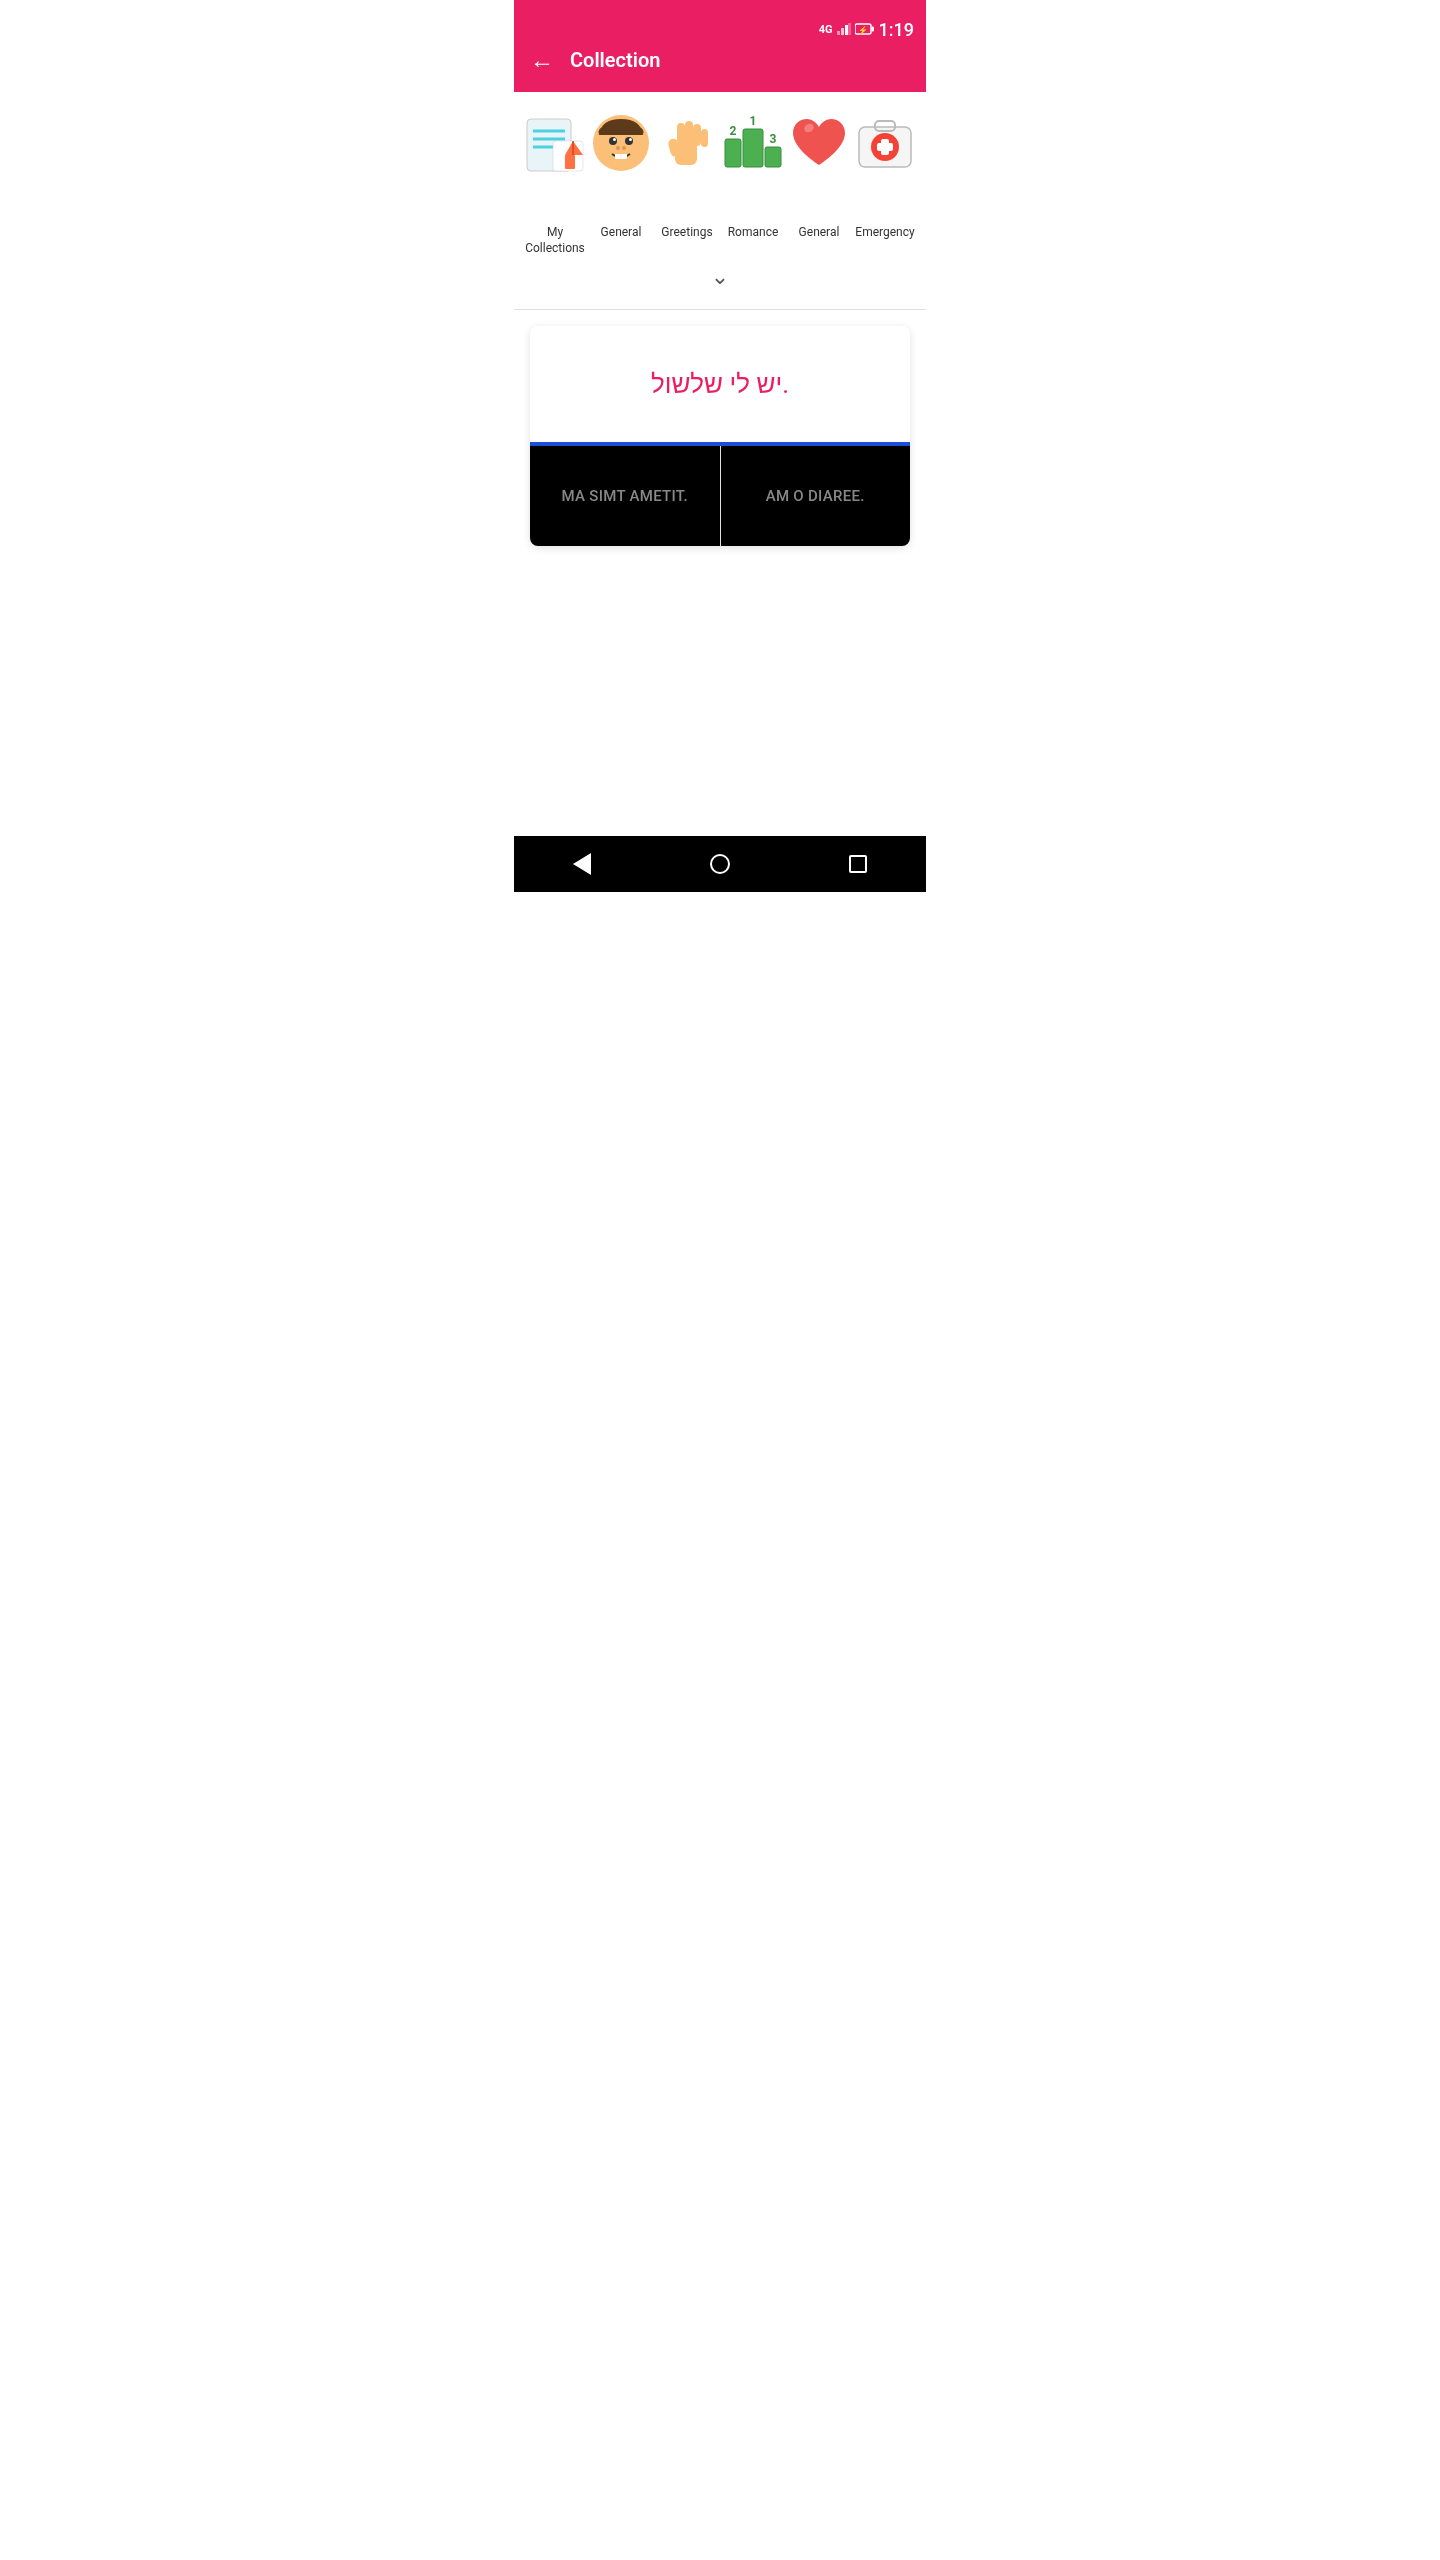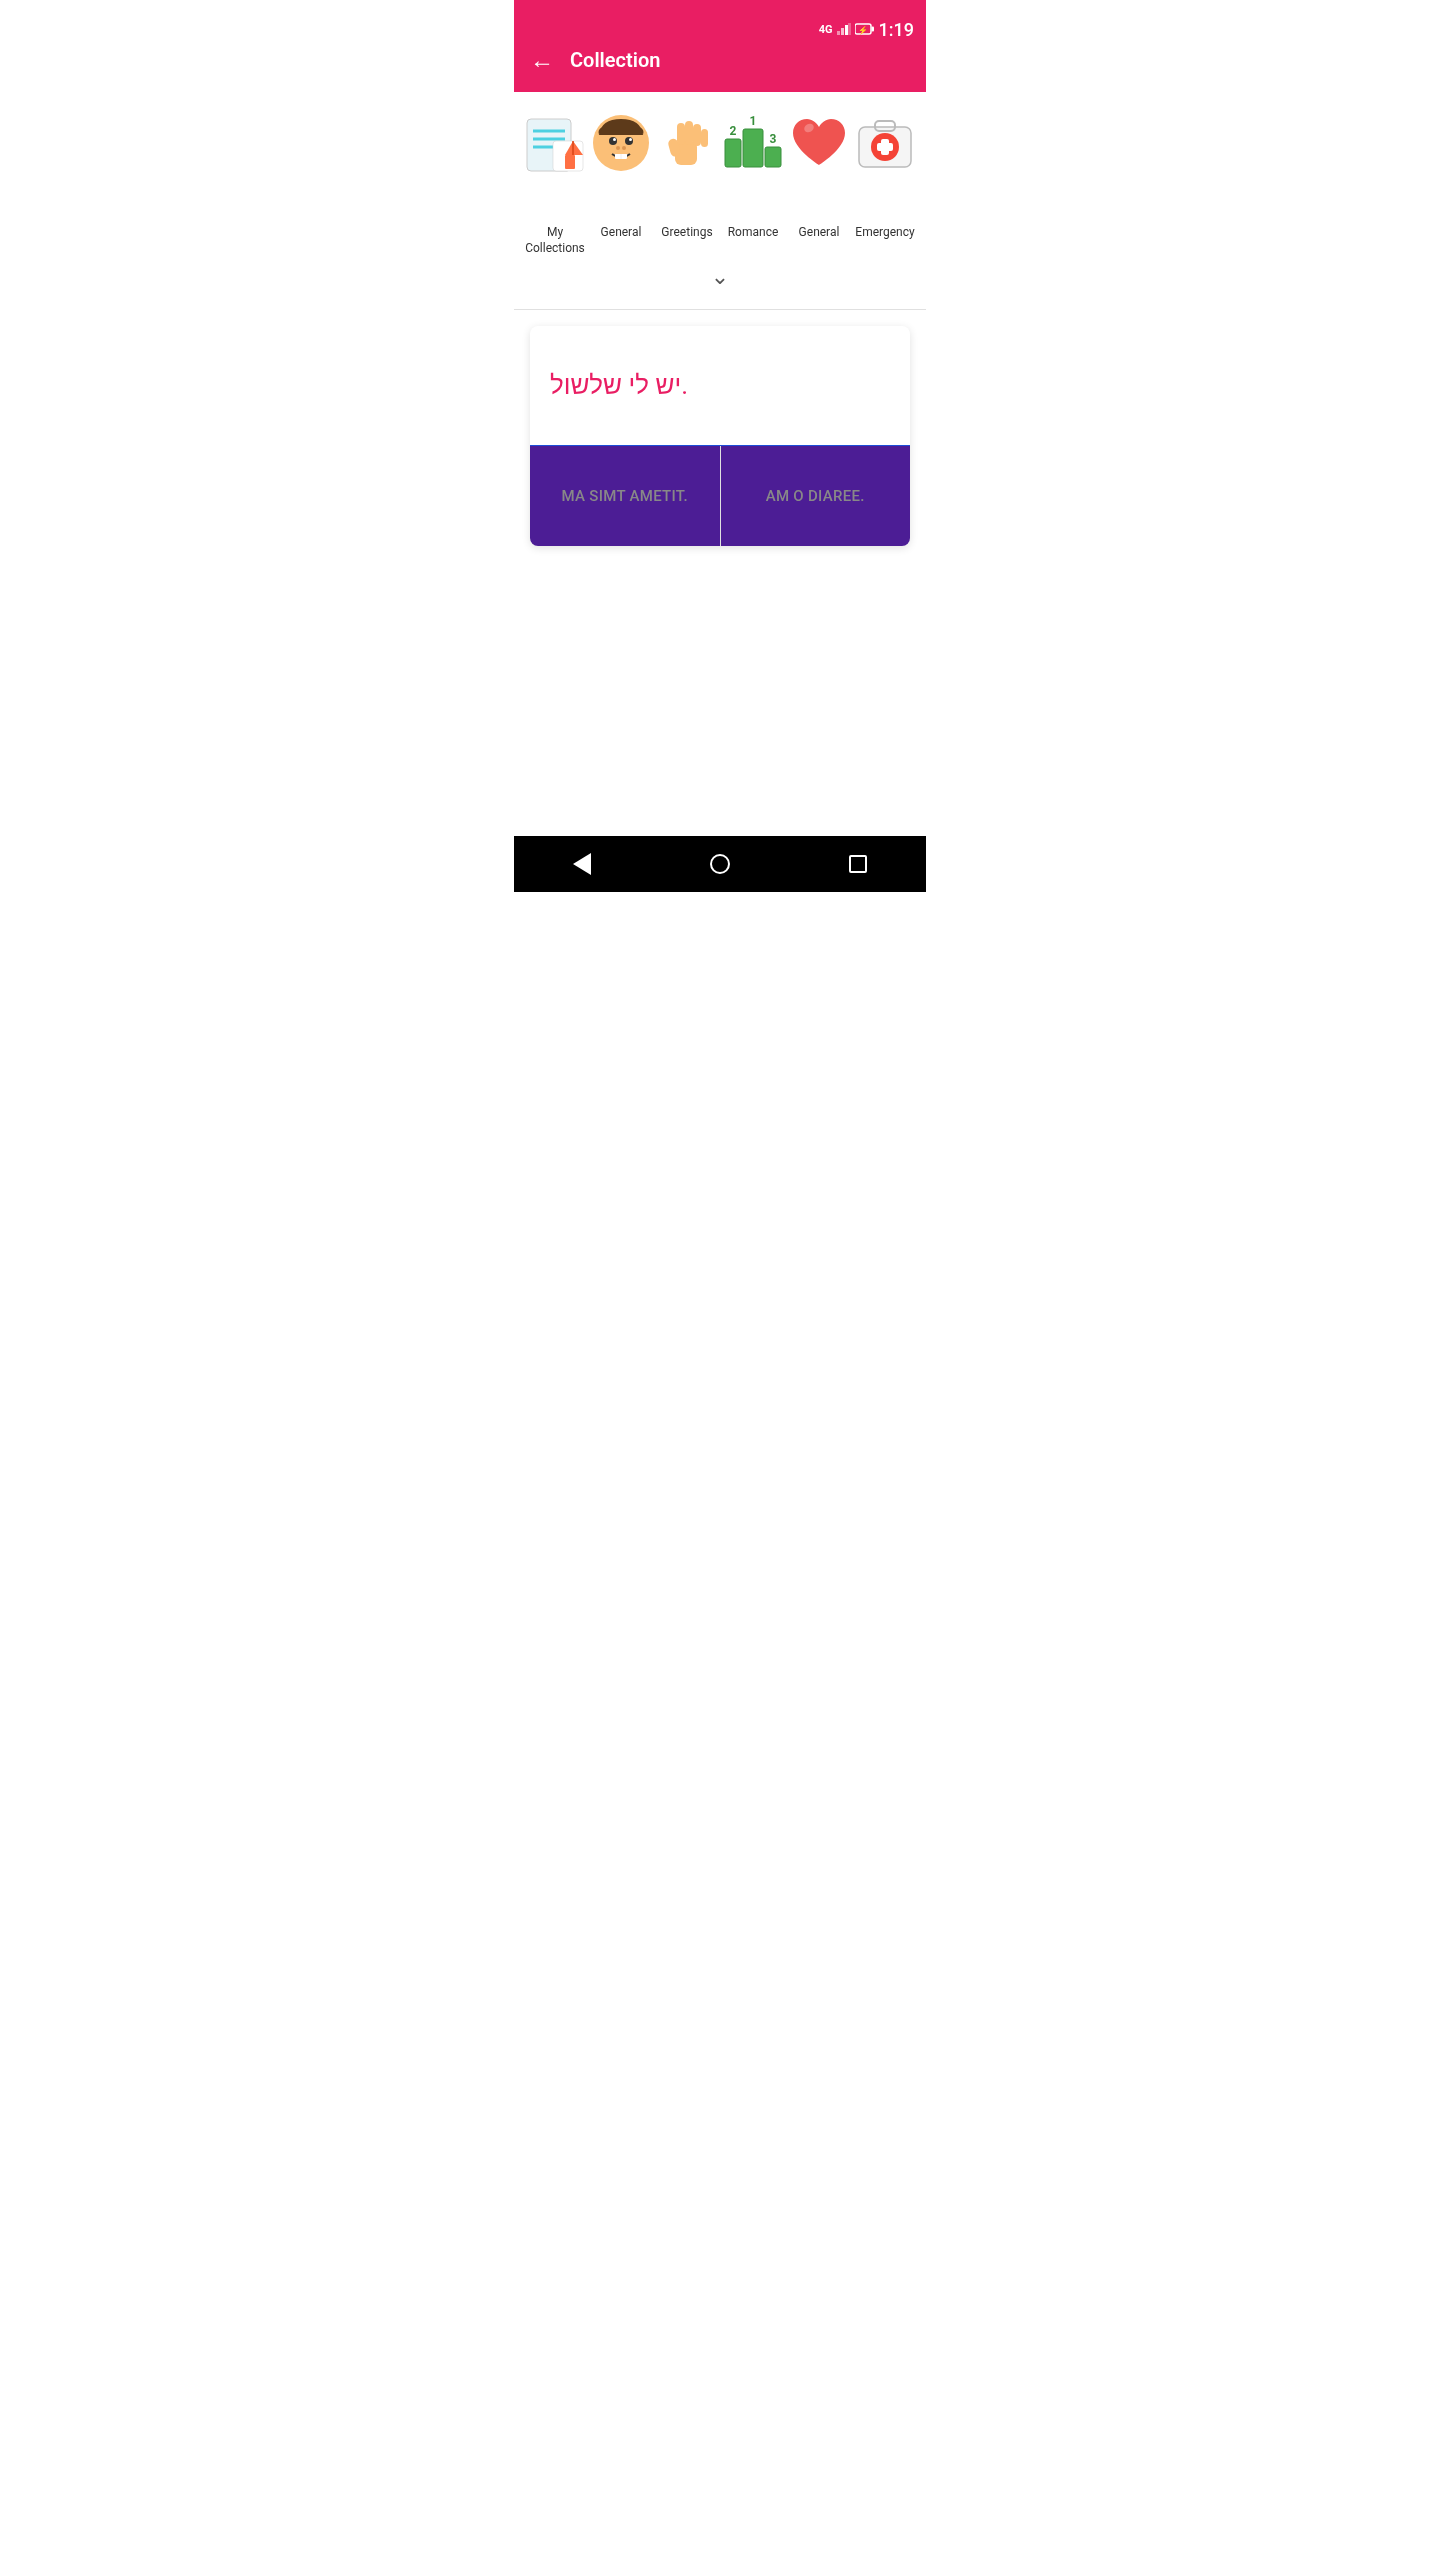--- a/index.html
+++ b/index.html
@@ -152,23 +152,23 @@
       box-shadow: 0 2px 8px rgba(0,0,0,0.12);
       overflow: hidden;
       background: #fff;
     }
 
     .flashcard-question {
       width: 100%;
       padding: 40px 20px;
       display: flex;
       align-items: center;
-      justify-content: flex-start;
+      justify-content: center;
       min-height: 120px;
-      border-bottom: 1px solid #1d4ed8;
+      border-bottom: 4px solid #1d4ed8;
     }
 
     .flashcard-hebrew {
       font-size: 26px;
       color: #e91e63;
       text-align: center;
       direction: rtl;
     }
 
     .flashcard-answers {
@@ -176,21 +176,21 @@
       flex-direction: row;
     }
 
     .flashcard-answer {
       flex: 1;
       padding: 32px 10px;
       display: flex;
       align-items: center;
       justify-content: center;
       cursor: pointer;
-      background: #4c1d95;
+      background: #000000;
       min-height: 100px;
     }
 
     .flashcard-answer:first-child {
       border-right: 1px solid #e0e0e0;
     }
 
     .flashcard-answer-text {
       font-size: 15px;
       color: #888;

